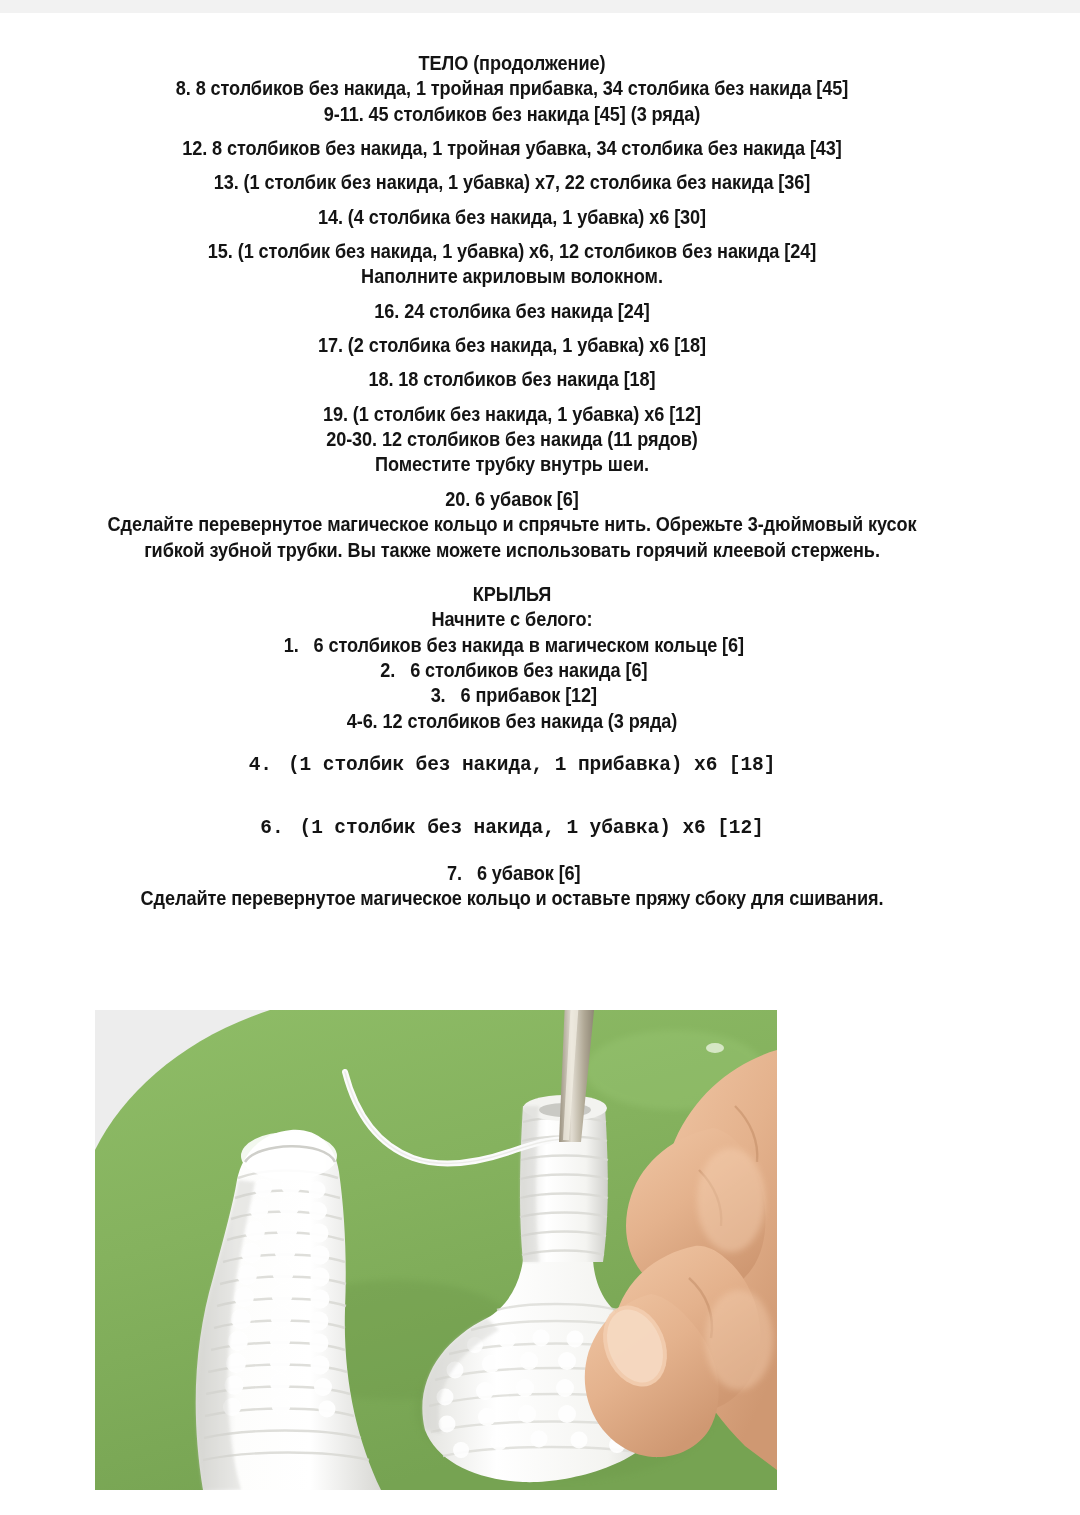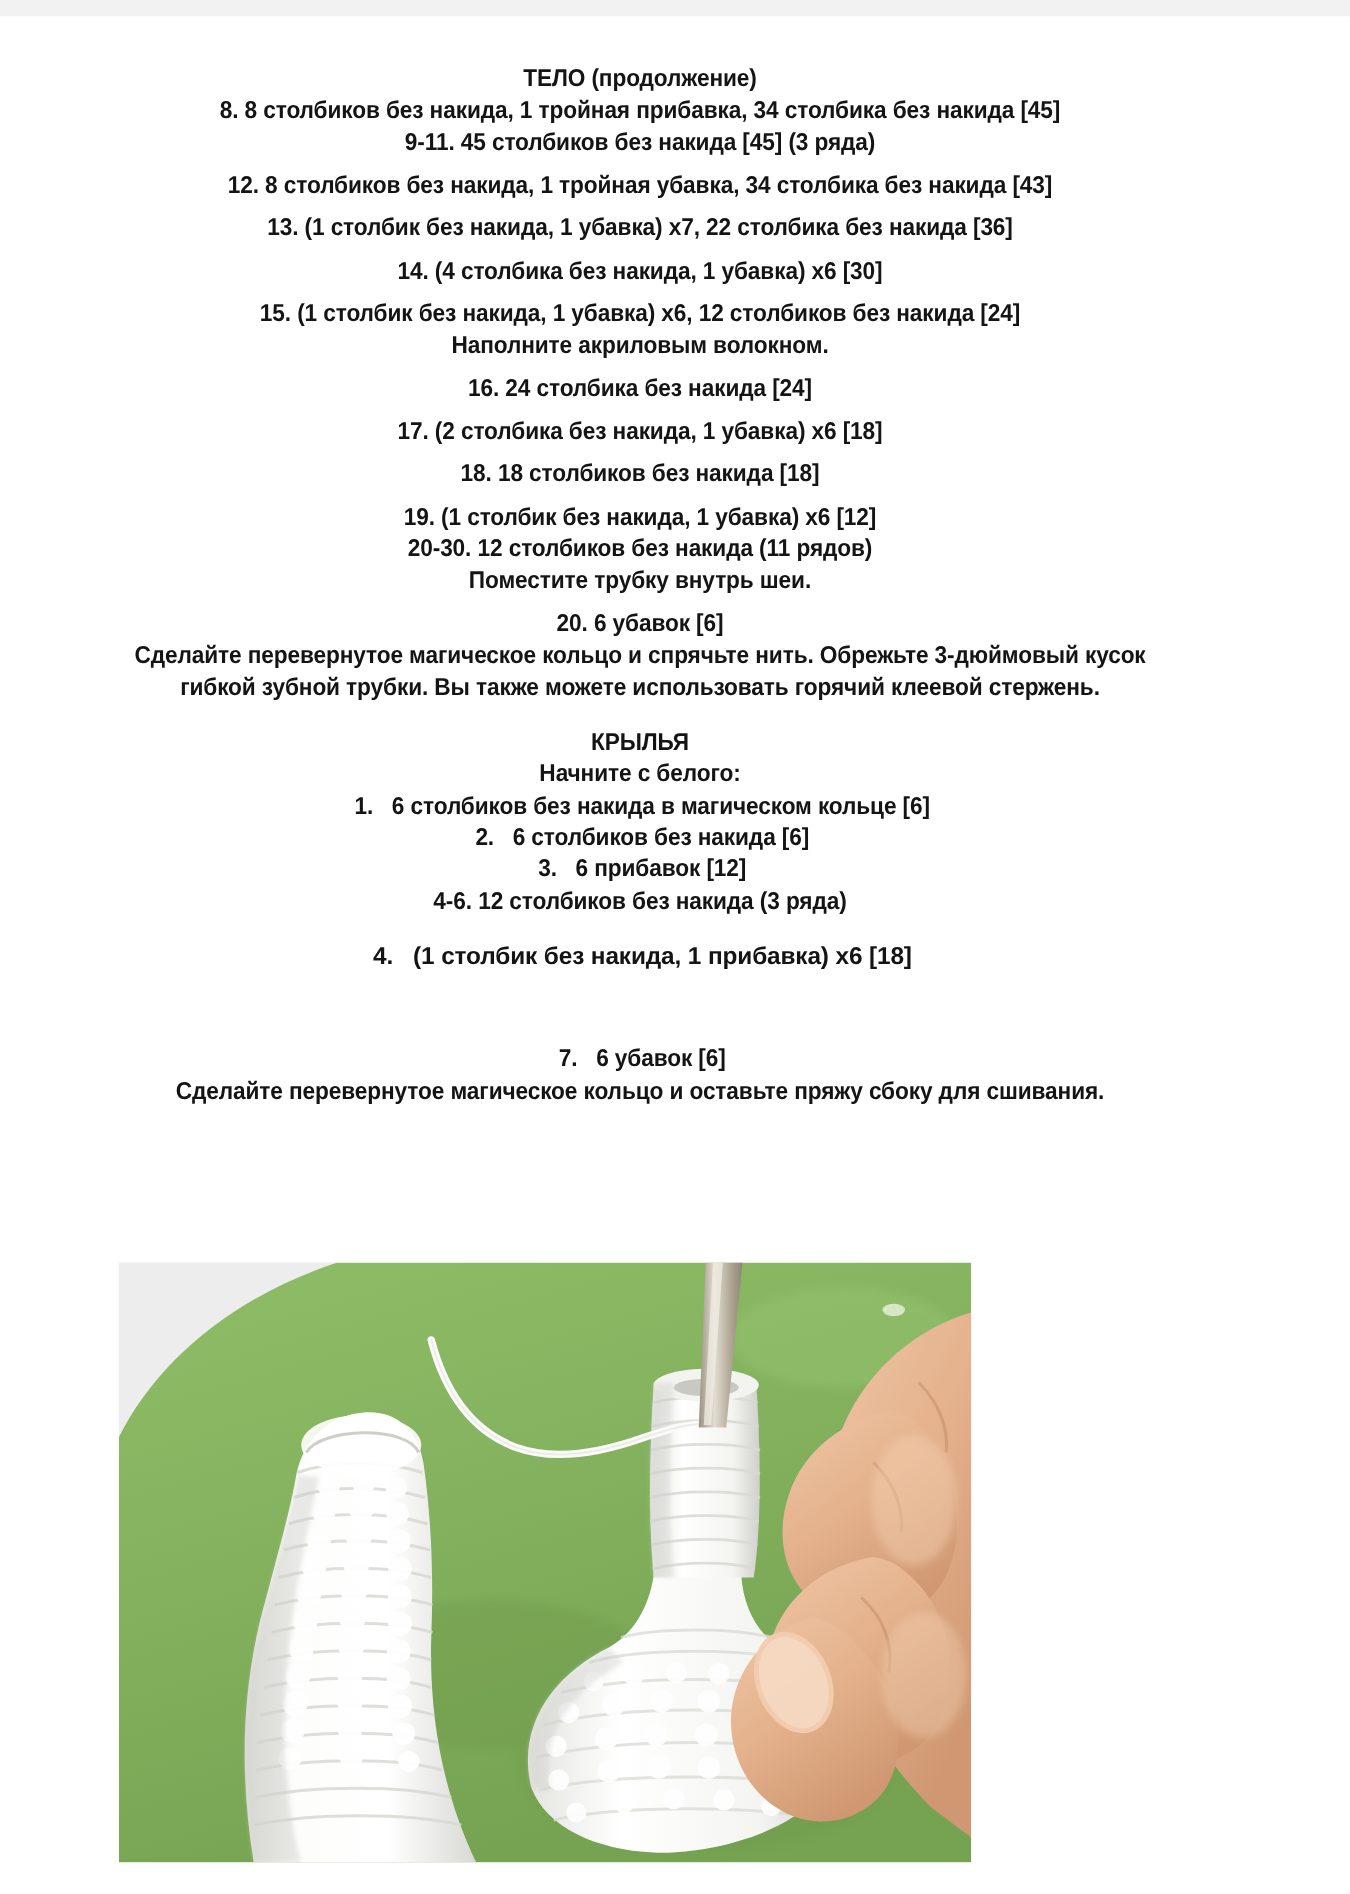--- a/index.html
+++ b/index.html
@@ -46,21 +46,21 @@
   
   .cond {
     font-family: "Liberation Sans Narrow", "Liberation Sans", "DejaVu Sans", sans-serif;
     font-stretch: condensed;
     font-size: 19.5px;
     transform: scaleX(0.93);
     transform-origin: center center;
   }
   
   .wide {
-    font-family: Liberation Sans, sans-serif;
+    font-family: Liberation Mono, monospace;
     font-size: 19.5px;
   }
   .heading {
     font-size: 19.5px;
   }
   .gap-sm { height: 9px; }
   .gap-md { height: 19px; }
 
   .numlist-line .num {
     display: inline-block;
@@ -135,20 +135,23 @@
     </div>
     <div class="line cond">4-6. 12 столбиков без накида (3 ряда)</div>
 
     <div class="gap-md"></div>
 
     <div class="line wide numlist-line">
       <span class="num">4.</span><span class="sp"></span><span>(1 столбик без накида, 1 прибавка) х6 [18]</span>
     </div>
     <div class="gap-md"></div>
     <div class="gap-md"></div>
+    <div class="line wide numlist-line">
+      <span class="num">6.</span><span class="sp"></span><span>(1 столбик без накида, 1 убавка) х6 [12]</span>
+    </div>
     <div class="gap-md"></div>
     <div class="line cond numlist-line">
       <span class="num">7.</span><span class="sp"></span><span>6 убавок [6]</span>
     </div>
     <div class="line cond">Сделайте перевернутое магическое кольцо и оставьте пряжу сбоку для сшивания.</div>
 
   </div>
 </div>
 
 <div class="photo-wrap">

